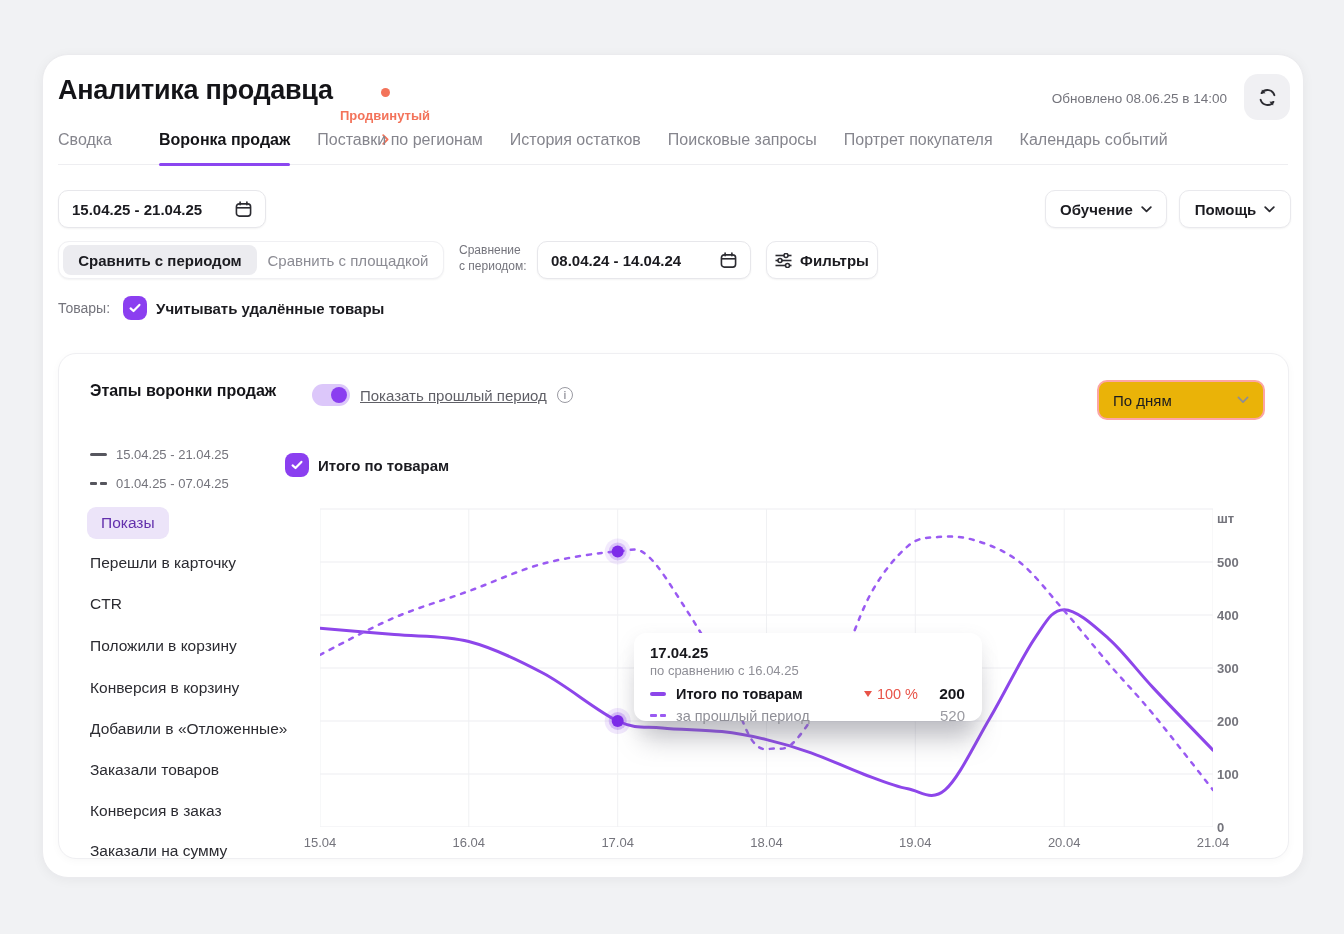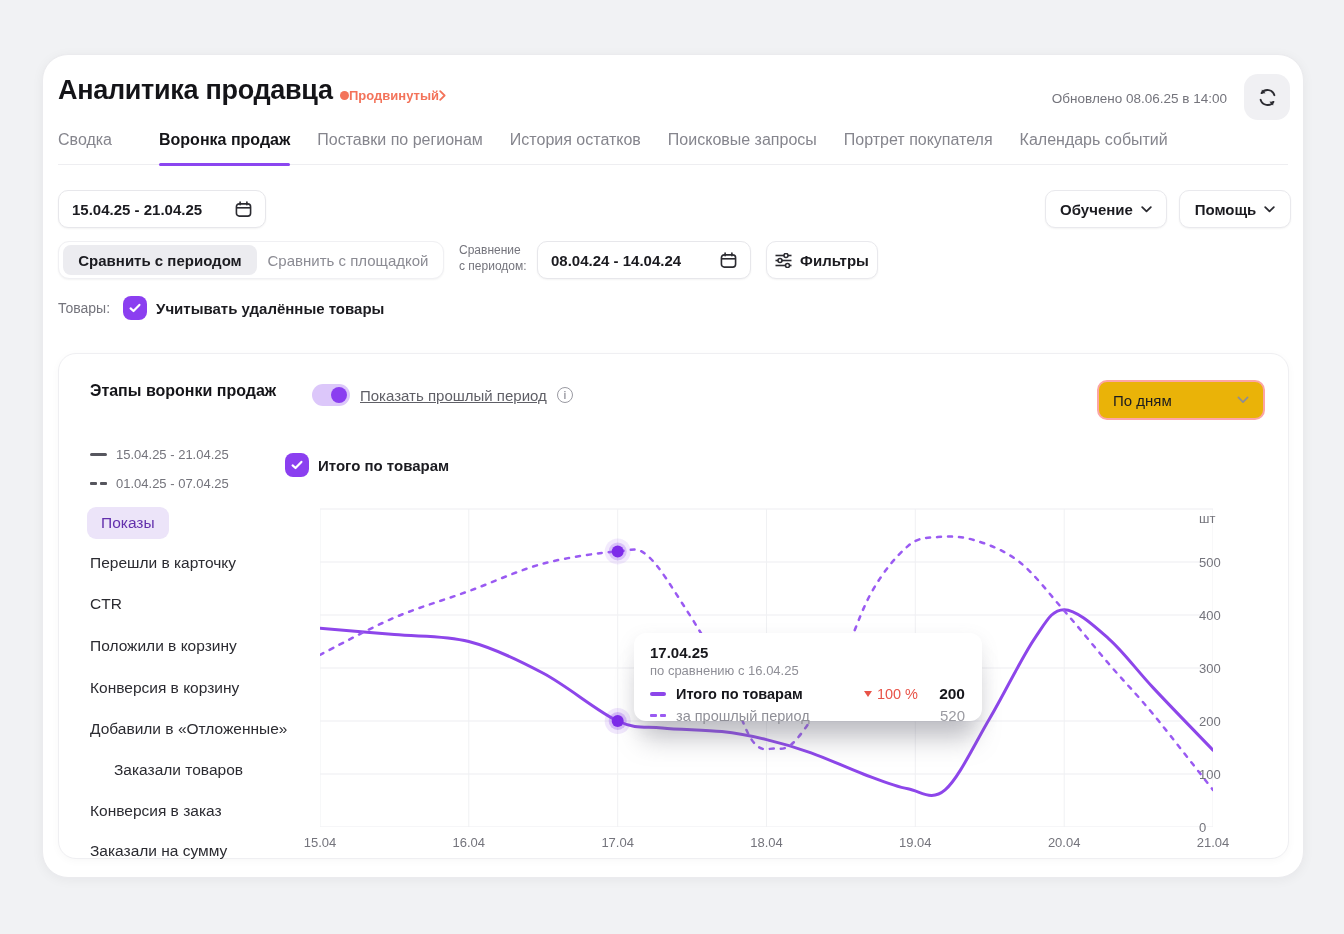--- a/index.html
+++ b/index.html
@@ -4,21 +4,21 @@
 <style>
   * { margin:0; padding:0; box-sizing:border-box; }
   html,body { width:1344px; height:934px; }
   body { font-family:"Liberation Sans", sans-serif; background:#f1f2f4; color:#1b1b20; }
   .page { position:relative; width:1344px; height:934px; overflow:hidden; }
   .card { position:absolute; left:42px; top:54px; width:1262px; height:824px; background:#ffffff;
           border:1px solid #ebebee; border-radius:26px; box-shadow:0 2px 12px rgba(20,20,30,0.05); }
 
   
   .page-title { position:absolute; left:15px; top:20px; font-size:27px; font-weight:700; letter-spacing:-0.3px; color:#141418; }
-  .plan-badge { position:absolute; left:297px; top:33px; display:flex; align-items:center; gap:0; cursor:pointer; }
+  .plan-badge { position:absolute; left:297px; top:33px; display:flex; align-items:center; gap:11px; cursor:pointer;flex-direction:column; }
   .plan-dot { width:9px; height:9px; border-radius:50%; background:#f3735a; }
   .plan-label { font-size:13px; font-weight:700; color:#f3735a; }
   .updated { position:absolute; right:76px; top:36px; font-size:13.5px; color:#74747c; }
   .refresh-btn { position:absolute; left:1201px; top:19px; width:46px; height:46px; border-radius:14px;
                  background:#f0f0f3; display:flex; align-items:center; justify-content:center; cursor:pointer; }
 
   
   .tabs { position:absolute; left:15px; top:76px; right:15px; display:flex; gap:27px; border-bottom:1px solid #eeeef1; }
   .tab { font-size:16px; color:#85858d; padding-bottom:15px; cursor:pointer; position:relative; white-space:nowrap; }
   .tab--active { color:#141418; font-weight:700;margin-left:20px; }
@@ -69,21 +69,21 @@
 
   .total-row { position:absolute; left:226px; top:99px; display:flex; align-items:center; }
 
   .stage { position:absolute; left:31px; font-size:15.5px; color:#2b2b31; cursor:pointer; white-space:nowrap; }
   .stage-chip { position:absolute; left:28px; top:153px; height:32px; padding:0 14px; background:#ece4f9;
                 border-radius:9px; color:#6330ad; font-size:15.5px; display:flex; align-items:center; cursor:pointer; }
 
   
   .plot { position:absolute; left:261px; top:151px; width:960px; height:352px; }
   .plot svg { position:absolute; left:0; top:0; }
-  .ylabel { position:absolute; left:879px; width:44px; font-size:13px; color:#74747c; }
+  .ylabel { position:absolute; left:897px; width:44px; font-size:13px; color:#74747c;font-weight:bold; }
   .xlabel { position:absolute; width:60px; text-align:center; top:330px; font-size:13px; color:#74747c; }
 
   .tooltip { position:absolute; left:314px; top:128px; width:348px; height:88px; background:#fff; border-radius:12px;
              padding:11px 17px 10px 16px; box-shadow:0 26px 26px -8px rgba(115,115,128,0.40), 0 6px 18px rgba(115,115,128,0.14); }
   .tt-date { font-size:15px; font-weight:700; color:#17171c; }
   .tt-compare { font-size:13px; color:#8f8f97; margin-top:2px; }
   .tt-row { display:flex; align-items:center; margin-top:7px; }
   .tt-row + .tt-row { margin-top:4px; }
   .tt-ic-solid { width:16px; height:3.5px; border-radius:2px; background:#8d46ea; margin-right:10px; flex:0 0 auto; }
   .tt-ic-dashed { width:16px; height:3.5px; display:flex; gap:3px; margin-right:10px; flex:0 0 auto; }
@@ -250,21 +250,21 @@
         </span>
         <span class="check-label">Итого по товарам</span>
       </div>
 
       <div class="stage-chip">Показы</div>
       <div class="stage" style="top:200px;">Перешли в карточку</div>
       <div class="stage" style="top:241px;">CTR</div>
       <div class="stage" style="top:283px;">Положили в корзину</div>
       <div class="stage" style="top:325px;">Конверсия в корзину</div>
       <div class="stage" style="top:366px;">Добавили в «Отложенные»</div>
-      <div class="stage" style="top:407px;margin-left:24px;">Заказали товаров</div>
+      <div class="stage" style="top:407px;">Заказали товаров</div>
       <div class="stage" style="top:448px;">Конверсия в заказ</div>
       <div class="stage" style="top:488px;">Заказали на сумму</div>
 
       <div class="plot">
         <svg width="893" height="322" viewBox="0 0 893 322">
             <line x1="0" y1="322.0" x2="893" y2="322.0" stroke="#ededf1" stroke-width="1"></line>
             <line x1="0" y1="269.0" x2="893" y2="269.0" stroke="#ededf1" stroke-width="1"></line>
             <line x1="0" y1="216.0" x2="893" y2="216.0" stroke="#ededf1" stroke-width="1"></line>
             <line x1="0" y1="163.0" x2="893" y2="163.0" stroke="#ededf1" stroke-width="1"></line>
             <line x1="0" y1="110.0" x2="893" y2="110.0" stroke="#ededf1" stroke-width="1"></line>

